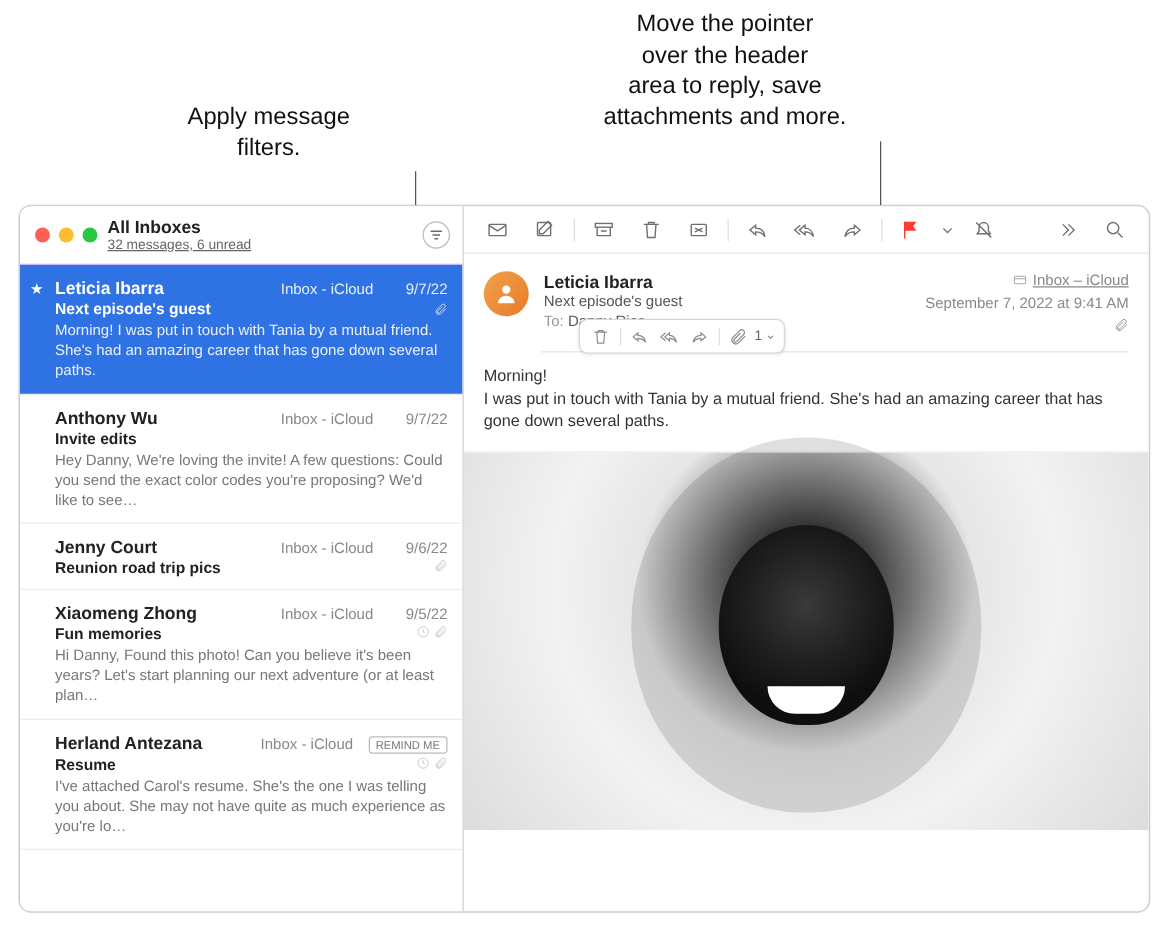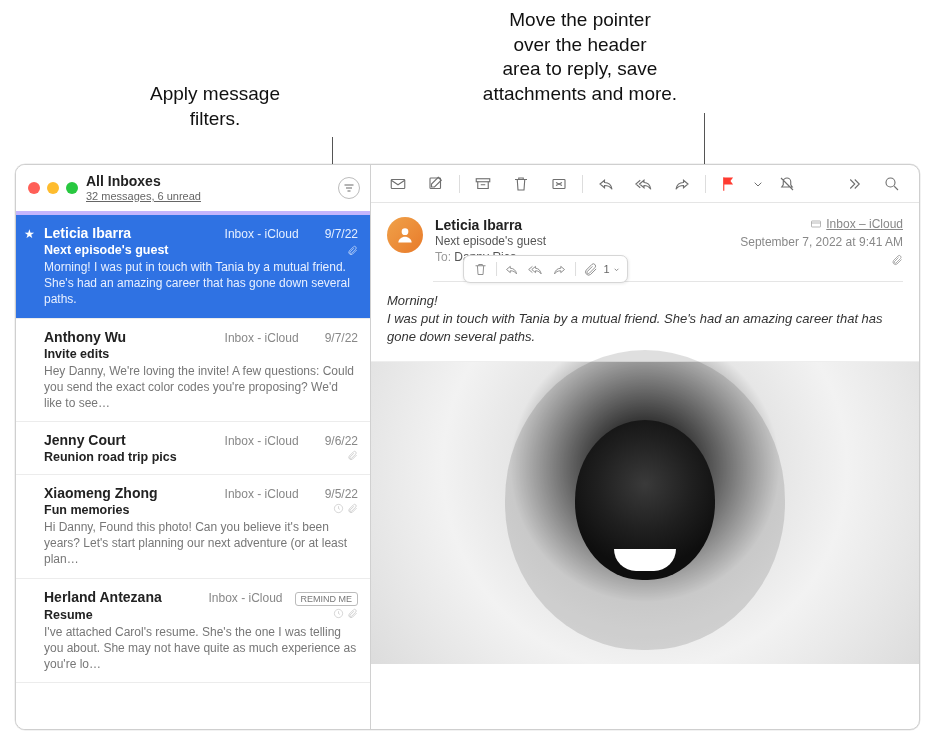--- a/index.html
+++ b/index.html
@@ -63,21 +63,21 @@
     width:355px;
     border-right:1px solid var(--light-border);
     display:flex;
     flex-direction:column;
     background:#fff;
   }
   .left-header{
     display:flex;
     align-items:center;
     padding:8px 10px 8px 12px;
-    border-bottom:4px solid #c4b5fd;
+    border-bottom:1px solid #c4b5fd;
     gap:8px;
   }
   .traffic{display:flex;gap:7px;align-items:center;}
   .dot{width:12px;height:12px;border-radius:50%;}
   .dot.r{background:#ff5f57;}
   .dot.y{background:#febc2e;}
   .dot.g{background:#28c840;}
   .mailbox-title{flex:1;line-height:1.2;}
   .mailbox-title .t1{font-weight:700;font-size:14px;}
   .mailbox-title .t2{font-size:11px;color:#666;text-decoration:underline;}
@@ -170,21 +170,21 @@
     border:1px solid #d6d6d6;border-radius:7px;
     background:#fff;padding:4px 6px;
     box-shadow:0 1px 3px rgba(0,0,0,0.08);
   }
   .hover-actions .hb{width:22px;height:18px;display:flex;align-items:center;justify-content:center;}
   .hover-actions .hb svg{width:15px;height:15px;stroke:#8a8a8a;fill:none;stroke-width:1.5;}
   .hover-actions .hsep{width:1px;height:14px;background:#ddd;margin:0 2px;}
   .hover-actions .count{font-size:11px;color:#666;display:flex;align-items:center;gap:2px;}
 
   .hr{height:1px;background:#e5e5e5;margin:6px 16px 0 62px;}
-  .body-region{padding:10px 16px 0 16px;font-size:13px;line-height:1.4;color:#333;font-style:italic;}
+  .body-region{padding:10px 16px 0 16px;font-size:13px;line-height:1.4;color:#333;}
   .photo{
     margin:14px 0 0 0;
     height:303px;
     background:
       radial-gradient(circle at 50% 35%,#1a1a1a 0%,#2a2a2a 12%,#e6e6e6 40%,#f2f2f2 60%,#dcdcdc 100%);
     position:relative;
     border-top:1px solid #eee;
   }
   
   .photo::before{

